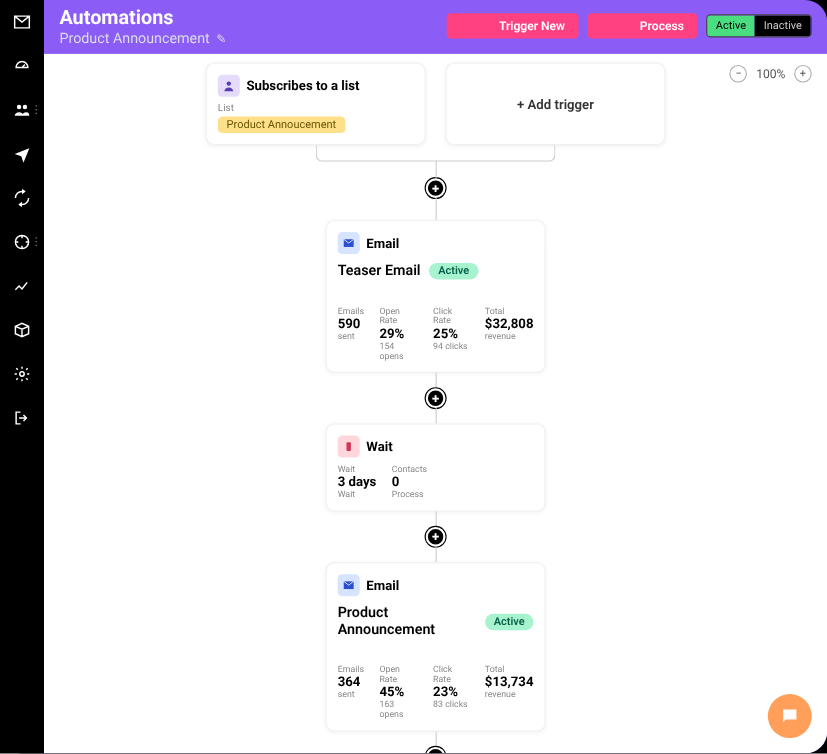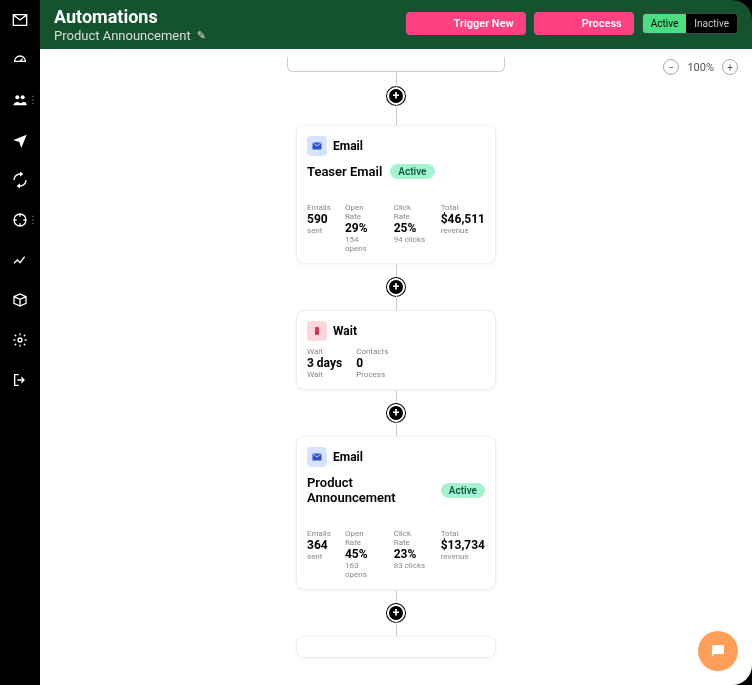--- a/index.html
+++ b/index.html
@@ -2,21 +2,21 @@
 <html><head>
 <meta charset="utf-8">
 <style>
 * { box-sizing: border-box; margin: 0; padding: 0; font-family: -apple-system, BlinkMacSystemFont, "Segoe UI", Roboto, sans-serif; }
 body { background: #000; width: 752px; height: 685px; overflow: hidden; position: relative; }
 .app { display: flex; width: 100%; height: 100%; background: #000; border-radius: 20px; overflow: hidden; }
 .sidebar { width: 40px; background: #000; display: flex; flex-direction: column; align-items: center; padding-top: 10px; gap: 20px; }
 .sidebar .icon { width: 20px; height: 20px; color: #fff; display: flex; align-items: center; justify-content: center; cursor: pointer; position: relative; }
 .sidebar .icon svg { width: 16px; height: 16px; fill: #fff; }
 .sidebar .icon .dots { position: absolute; right: -8px; top: 4px; font-size: 10px; color: #888; }
-.main { flex: 1; background: #14532d; display: flex; flex-direction: column; }
+.main { flex: 1; background: #8b5cf6; display: flex; flex-direction: column; }
 .header { padding: 6px 14px 6px 14px; color: #fff; display: flex; justify-content: space-between; align-items: flex-start; }
 .header-left h1 { font-size: 18px; font-weight: 700; }
 .header-left .sub { font-size: 13px; color: #ddd; margin-top: 1px; display: flex; align-items: center; gap: 6px; }
 .header-right { display: flex; align-items: center; gap: 8px; margin-top: 6px; }
 .btn { padding: 5px 12px; border-radius: 4px; font-size: 11px; border: none; cursor: pointer; font-weight: 600; }
 .btn-pink { background: #ff4081; color: #fff; padding-left: 48px; }
 .toggle-group { display: flex; border: 1px solid #444; border-radius: 4px; overflow: hidden; }
 .toggle-item { padding: 4px 8px; font-size: 10px; cursor: pointer; }
 .toggle-active { background: #4ade80; color: #000; }
 .toggle-inactive { background: #000; color: #ccc; }
@@ -133,20 +133,38 @@
     </div>
 
     <div class="canvas">
       <div class="zoom">
         <span class="zbtn">−</span>
         <span>100%</span>
         <span class="zbtn">+</span>
       </div>
 
       <div class="flow">
+        <div class="triggers">
+          <div class="card" style="width:200px;">
+            <div class="card-head">
+              <div class="iconbox purple">
+                  <svg viewBox="0 0 24 24">
+                    <circle cx="12" cy="8" r="4" fill="#5b3bb5"></circle>
+                    <path d="M4 22c0-4 4-7 8-7s8 3 8 7" fill="#5b3bb5"></path>
+                  </svg>
+                </div>
+              <span>Subscribes to a list</span>
+            </div>
+            <div class="small-label">List</div>
+            <div class="tag">Product Annoucement</div>
+          </div>
+          <div class="trigger-add">
+            <span>+ Add trigger</span>
+          </div>
+        </div>
 
         <div class="branch"></div>
         <div class="add-node">+</div>
         <div class="connector" style="height:20px;"></div>
 
         <div class="card">
           <div class="card-head">
             <div class="iconbox blue">
                 <svg viewBox="0 0 24 24">
                   <rect x="3" y="5" width="18" height="14" fill="#2a4fd3"></rect>
@@ -170,21 +188,21 @@
                 <span class="val">29%</span>
                 <span class="sub">154 opens</span>
               </div>
             <div class="stat">
                 <span class="lbl">Click Rate</span>
                 <span class="val">25%</span>
                 <span class="sub">94 clicks</span>
               </div>
             <div class="stat">
                 <span class="lbl">Total</span>
-                <span class="val">$46,511</span>
+                <span class="val">$32,808</span>
                 <span class="sub">revenue</span>
               </div>
           </div>
         </div>
 
         <div class="connector" style="height:14px;"></div>
         <div class="add-node">+</div>
         <div class="connector" style="height:14px;"></div>
 
         <div class="card">

